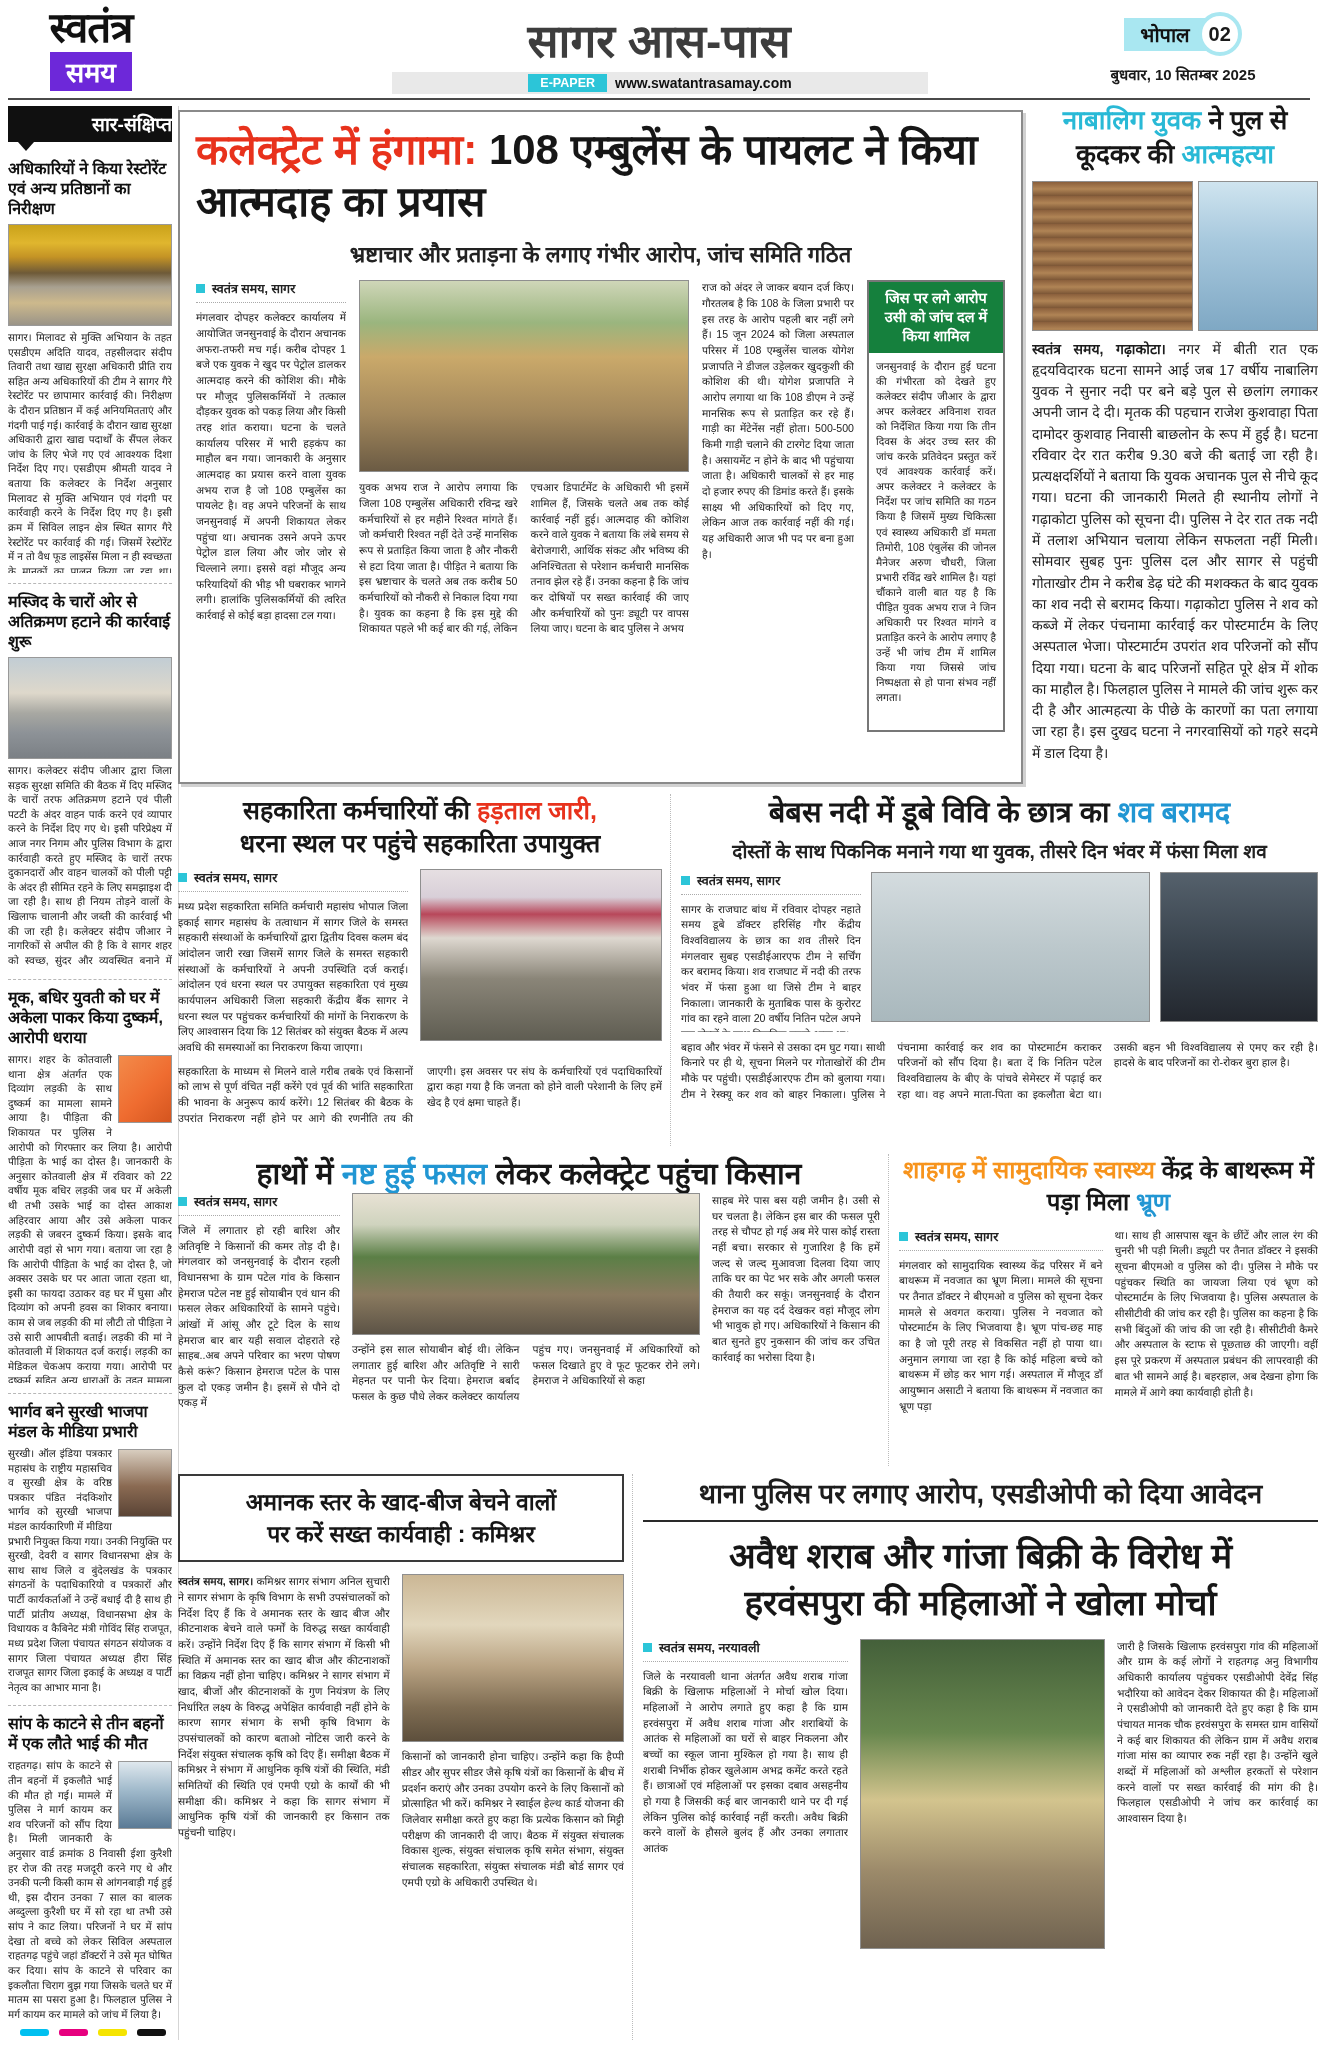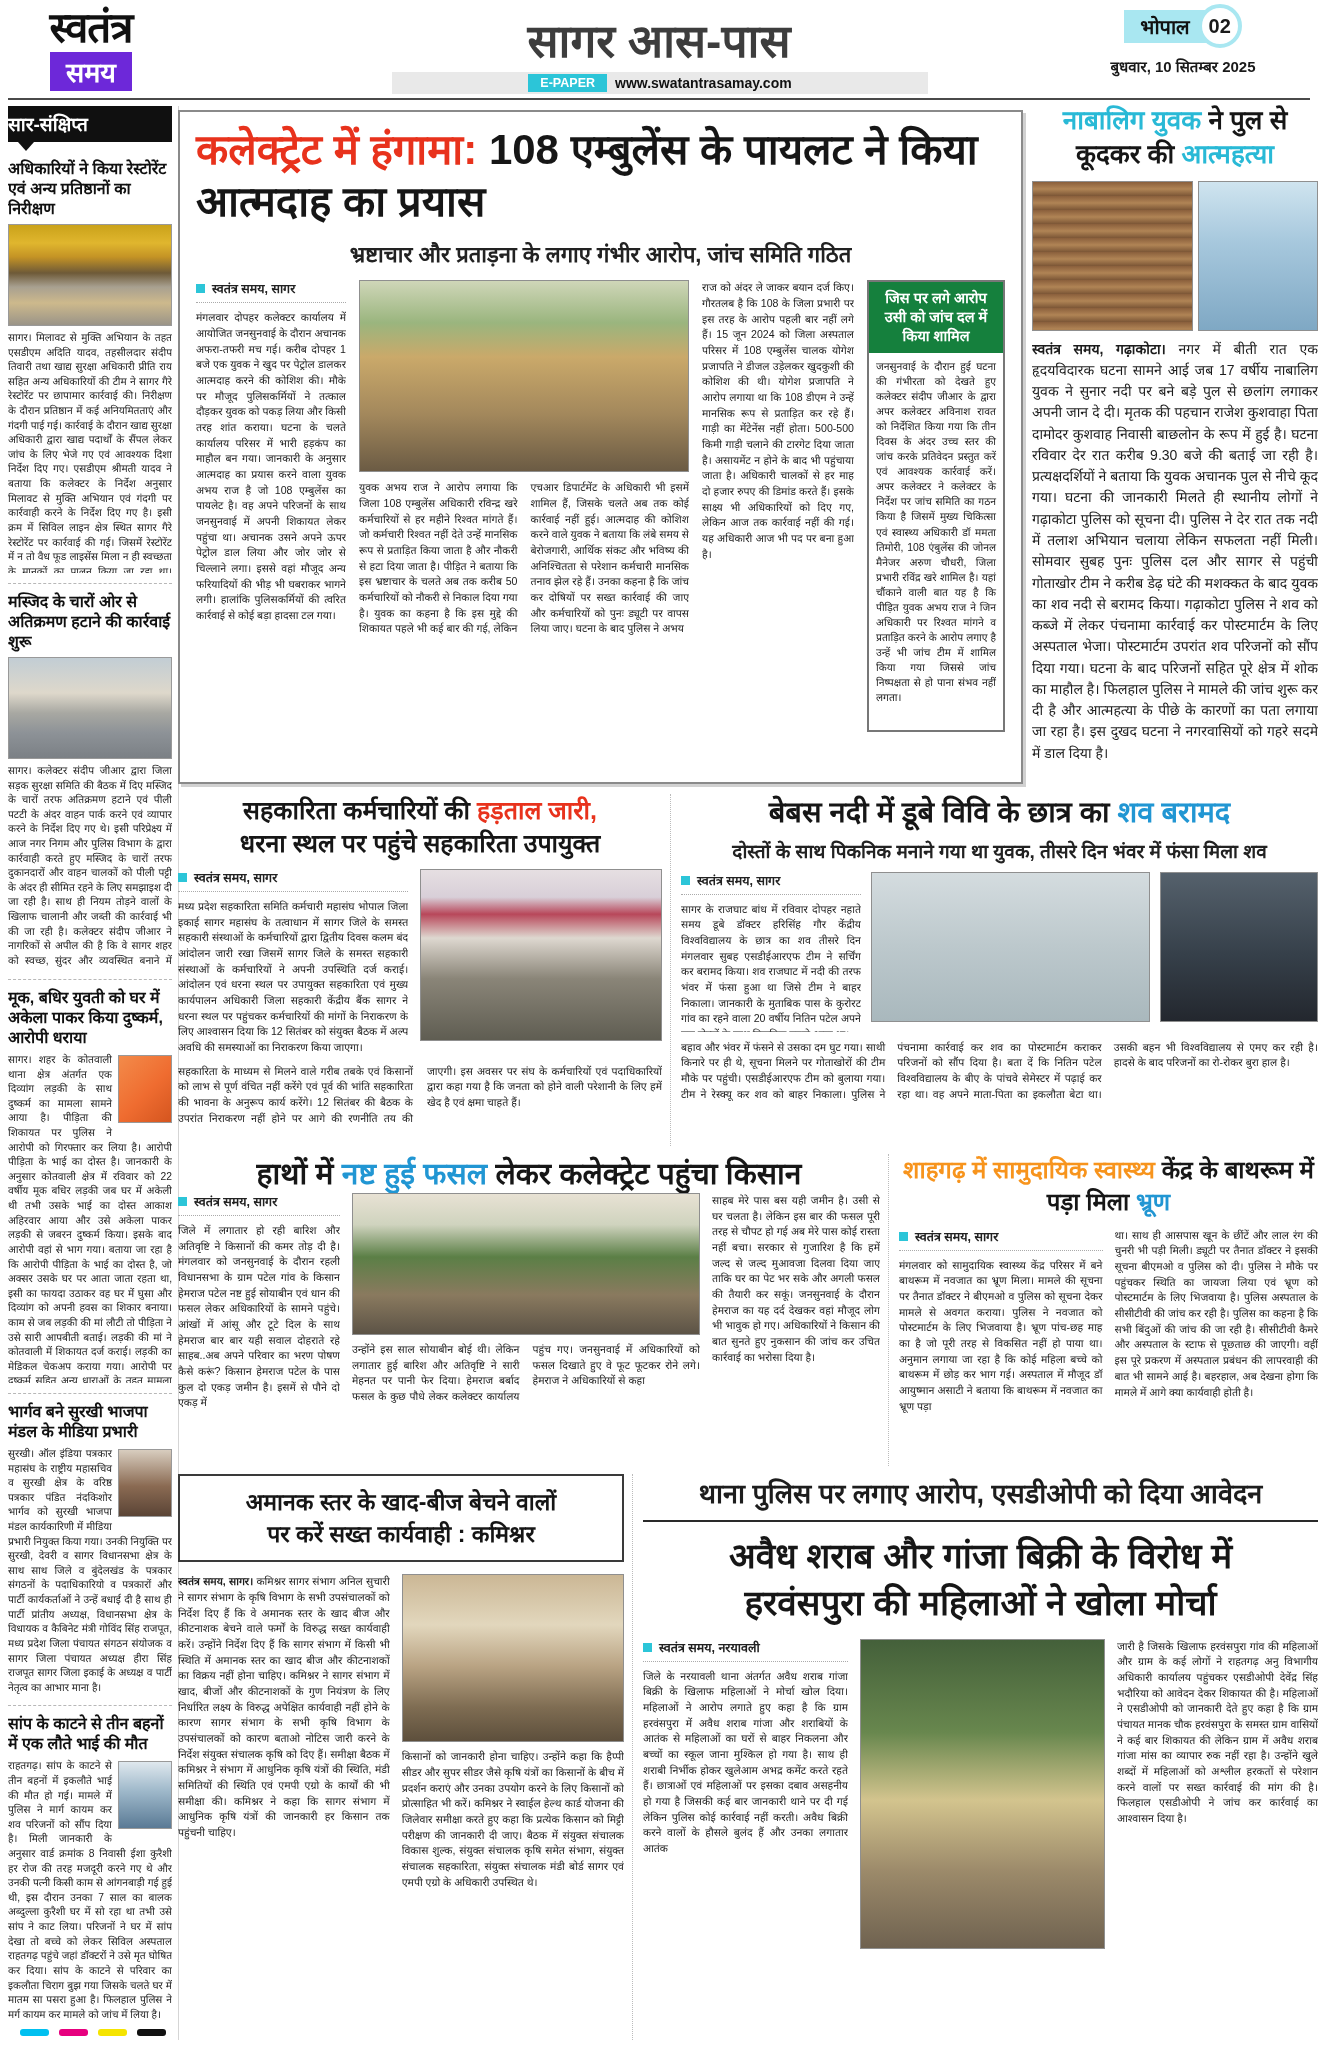--- a/index.html
+++ b/index.html
@@ -9,29 +9,29 @@
     font-family:"Liberation Sans","DejaVu Sans",sans-serif; color:#1a1a1a;
   }
   
   .logo { position:absolute; left:12px; top:6px; width:158px; text-align:center; }
   .logo-top { font-size:42px; font-weight:bold; color:#111; line-height:1.05; letter-spacing:-1px; }
   .logo-bottom { display:inline-block; background:#6d28d9; color:#fff; font-size:27px; font-weight:bold; padding:1px 16px; margin-top:2px; }
   .section-title { position:absolute; left:330px; right:330px; top:8px; text-align:center; font-size:46px; font-weight:bold; color:#3d3d3d; }
   .epaper-strip { position:absolute; left:392px; top:72px; width:536px; height:22px; background:#e9e9e9; display:flex; align-items:center; justify-content:center; gap:8px; }
   .epaper-badge { background:#2cc5d8; color:#fff; font-weight:bold; font-size:12.5px; padding:2px 12px; }
   .website { font-size:14px; font-weight:bold; color:#111; text-decoration:none; }
-  .mast-right { position:absolute; right:10px; top:4px; width:250px; text-align:center; }
+  .mast-right { position:absolute; right:10px; top:12px; width:250px; text-align:center; }
   .city-row { display:flex; align-items:center; justify-content:center; }
   .city-pill { background:#a9e7f1; color:#111; font-size:20px; font-weight:bold; padding:3px 26px 3px 16px; }
   .page-num { width:36px; height:36px; border-radius:50%; background:#fff; border:4px solid #a9e7f1; font-size:20px; font-weight:bold; display:flex; align-items:center; justify-content:center; margin-left:-18px; }
   .date-line { font-size:15px; font-weight:bold; margin-top:8px; }
   .header-rule { position:absolute; left:8px; right:8px; top:98px; border-top:2px solid #4a4a4a; }
   
   .sidebar { position:absolute; left:8px; top:106px; width:164px; height:1934px; border-right:1px solid #d5d5d5; padding-right:6px; overflow:hidden; }
-  .sidebar-banner { background:#101010; color:#fff; text-align:left; font-size:19px; font-weight:bold; padding:5px 0; }
+  .sidebar-banner { background:#101010; color:#fff; text-align:right; font-size:19px; font-weight:bold; padding:5px 0; }
   .banner-arrow { width:0; height:0; border-left:8px solid transparent; border-right:8px solid transparent; border-top:9px solid #101010; margin:0 0 2px 10px; }
   .side-art { margin-top:8px; }
   .side-div { border-top:1px dashed #b8b8b8; margin-top:10px; }
   .side-head { font-size:16px; font-weight:bold; line-height:1.25; color:#111; margin:6px 0 5px; }
   .side-photo { width:100%; height:102px; border:1px solid #999; box-sizing:border-box; margin:3px 0 5px; }
   .side-body { font-size:10.3px; line-height:1.42; text-align:justify; color:#222; overflow:hidden; }
   .side-thumb { float:right; width:52px; height:66px; margin:2px 0 4px 6px; border:1px solid #999; }
   .cmyk { position:absolute; bottom:4px; left:12px; right:12px; display:flex; gap:10px; justify-content:center; }
   .cmyk span { width:30px; height:7px; border-radius:3px; display:block; }
   

